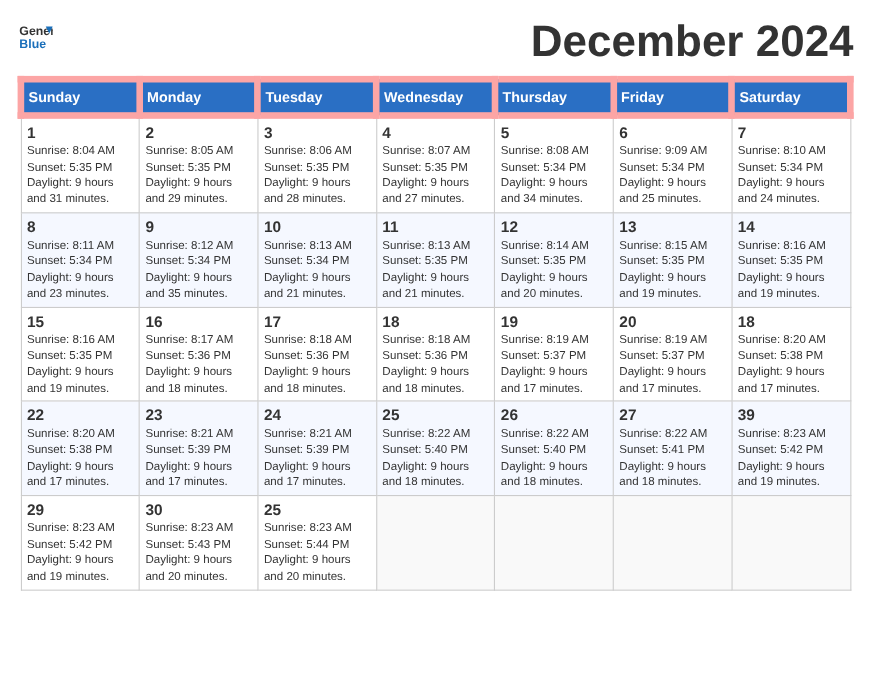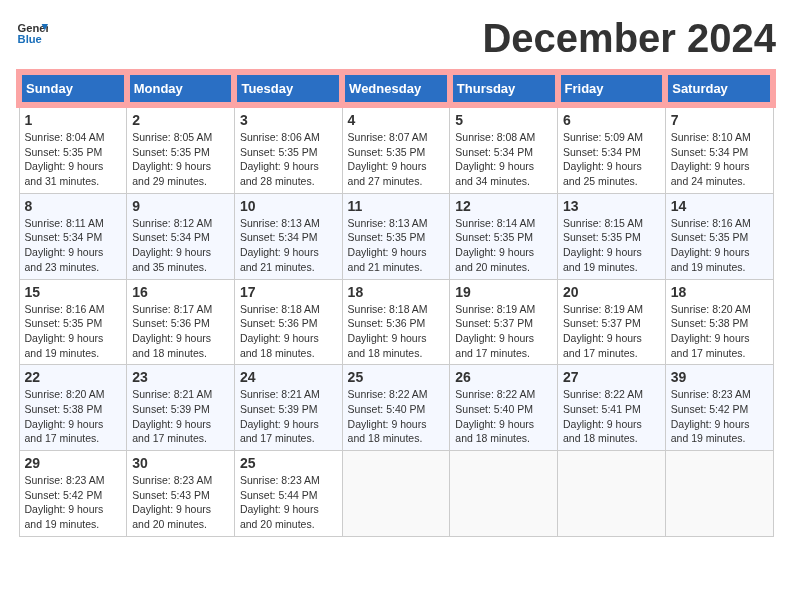--- a/index.html
+++ b/index.html
@@ -137,21 +137,21 @@
         <span class="day-num">5</span>
         <div class="cell-content">
           <span>Sunrise: 8:08 AM</span><br>
           <span>Sunset: 5:34 PM</span><br>
           <span>Daylight: 9 hours and 34 minutes.</span>
         </div>
       </td>
         <td>
         <span class="day-num">6</span>
         <div class="cell-content">
-          <span>Sunrise: 5:09 AM</span><br>
+          <span>Sunrise: 9:09 AM</span><br>
           <span>Sunset: 5:34 PM</span><br>
           <span>Daylight: 9 hours and 25 minutes.</span>
         </div>
       </td>
         <td>
         <span class="day-num">7</span>
         <div class="cell-content">
           <span>Sunrise: 8:10 AM</span><br>
           <span>Sunset: 5:34 PM</span><br>
           <span>Daylight: 9 hours and 24 minutes.</span>

